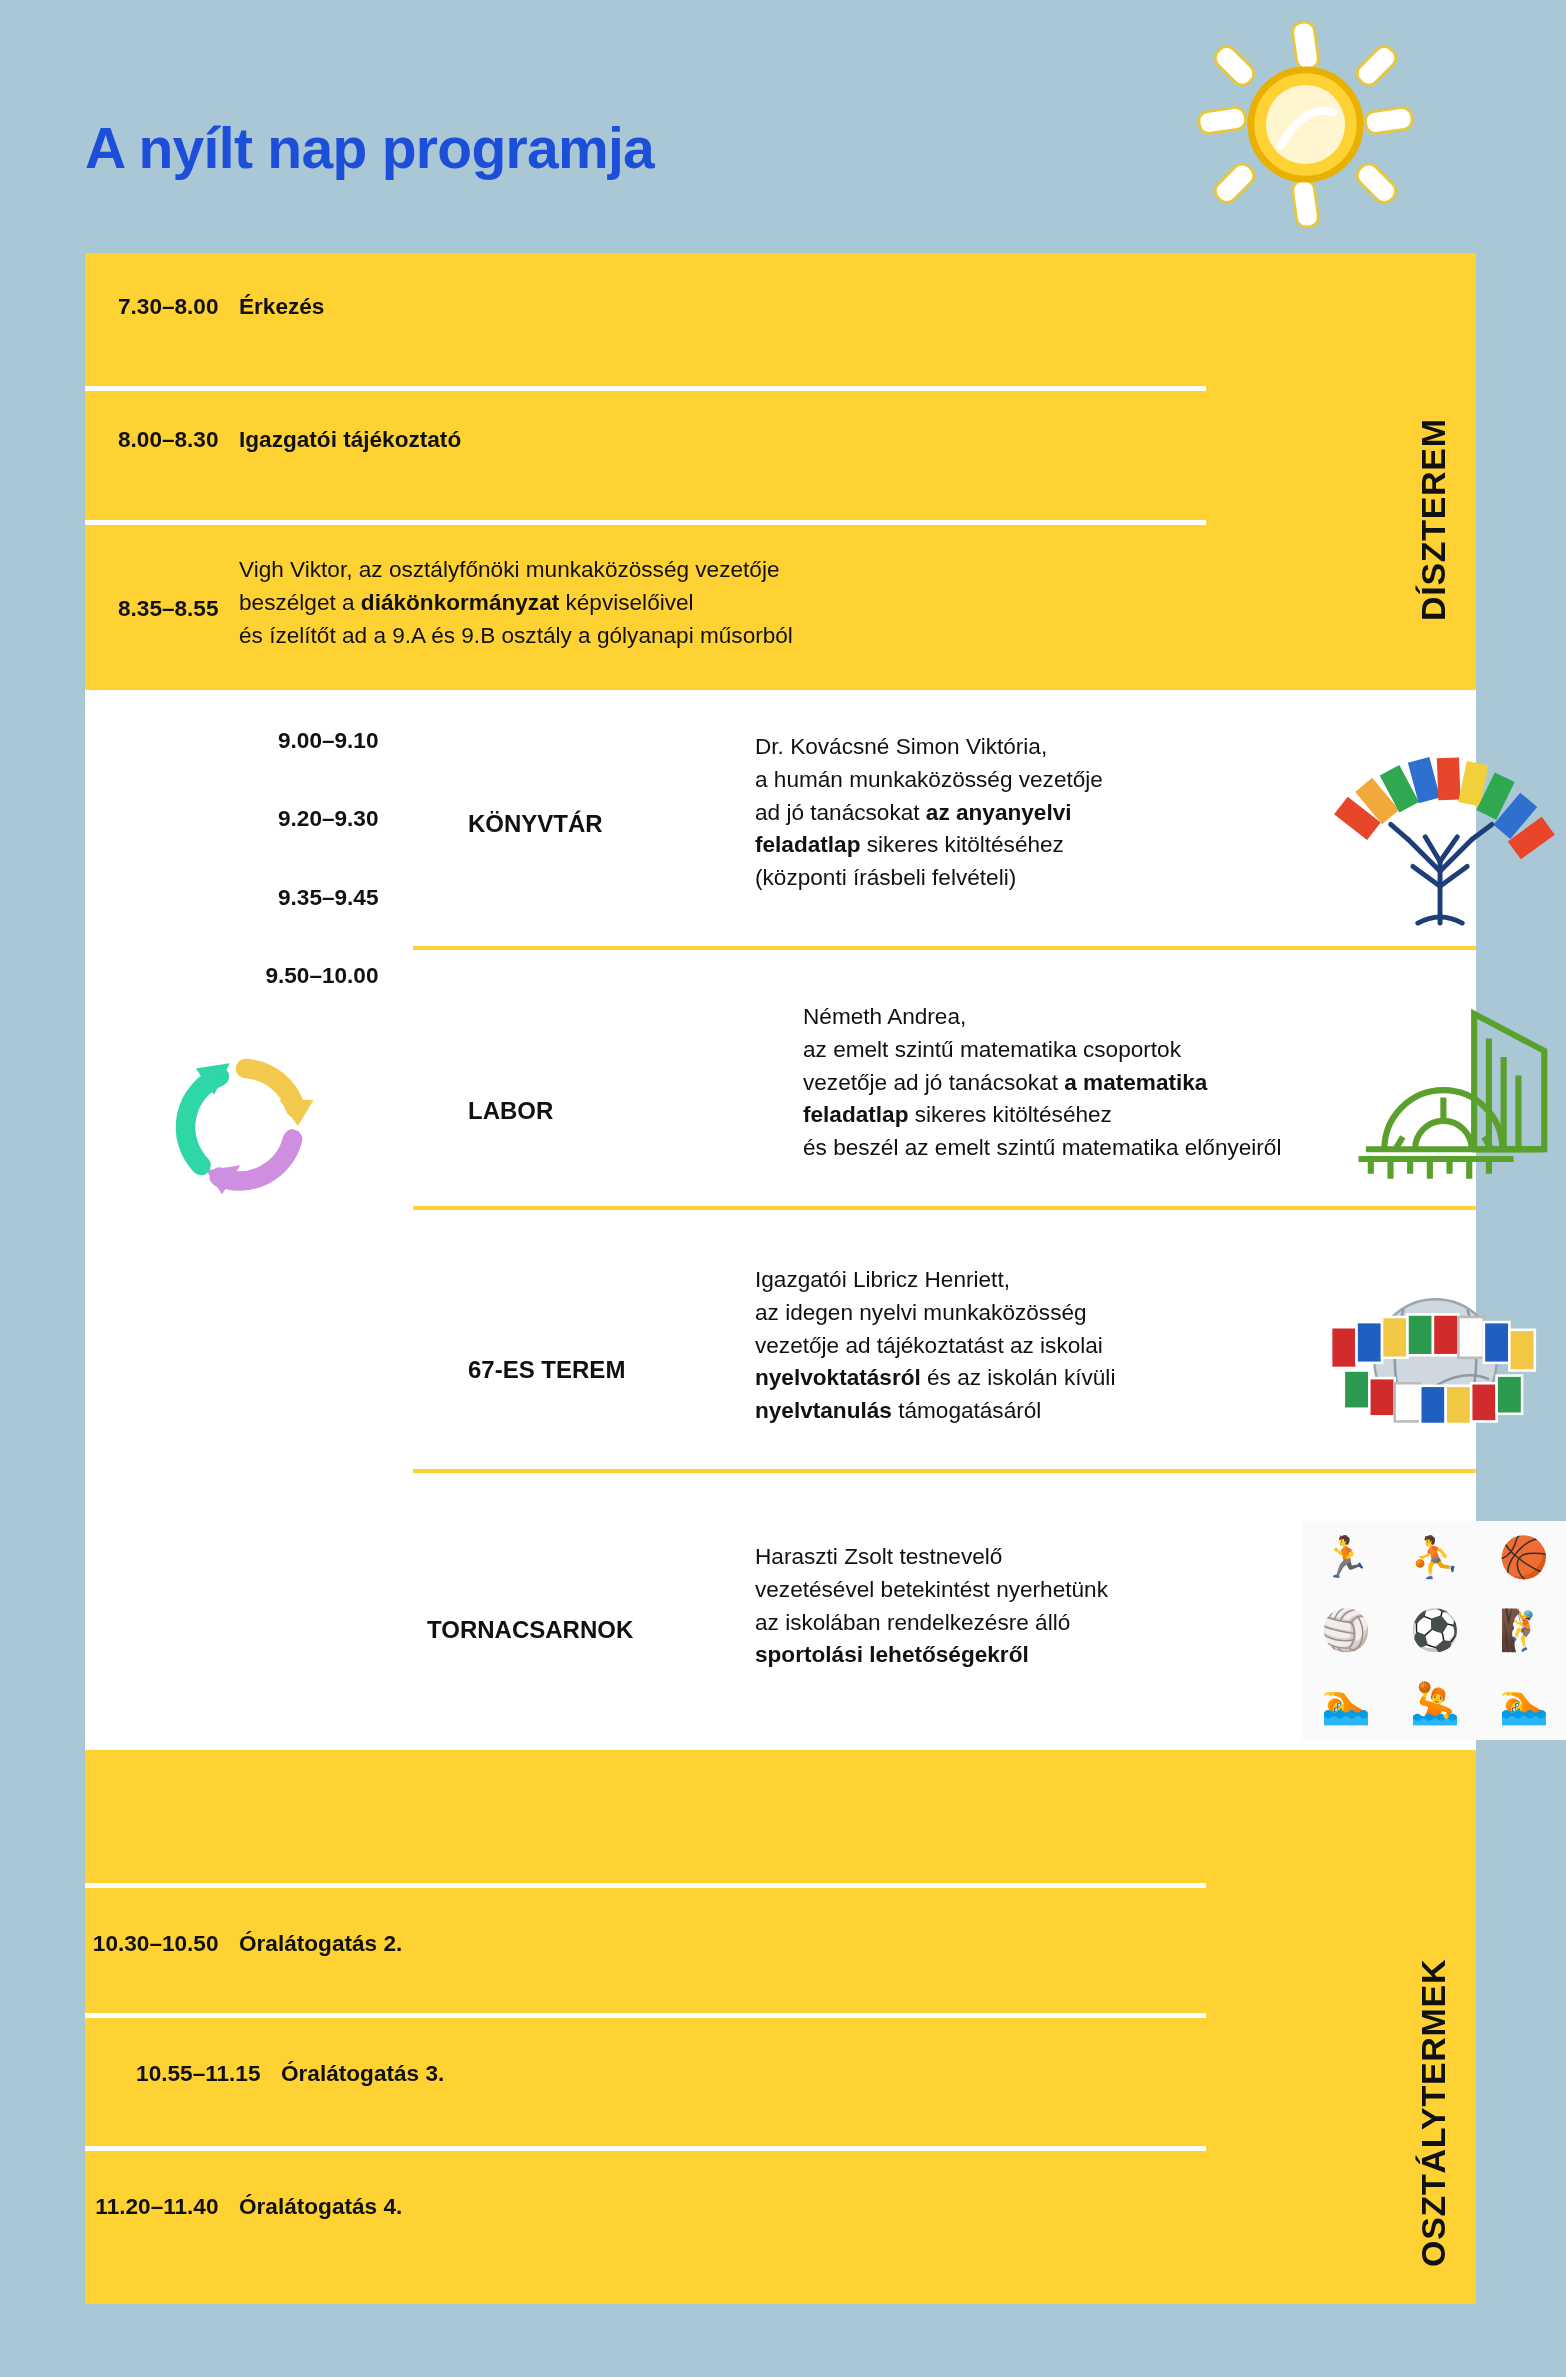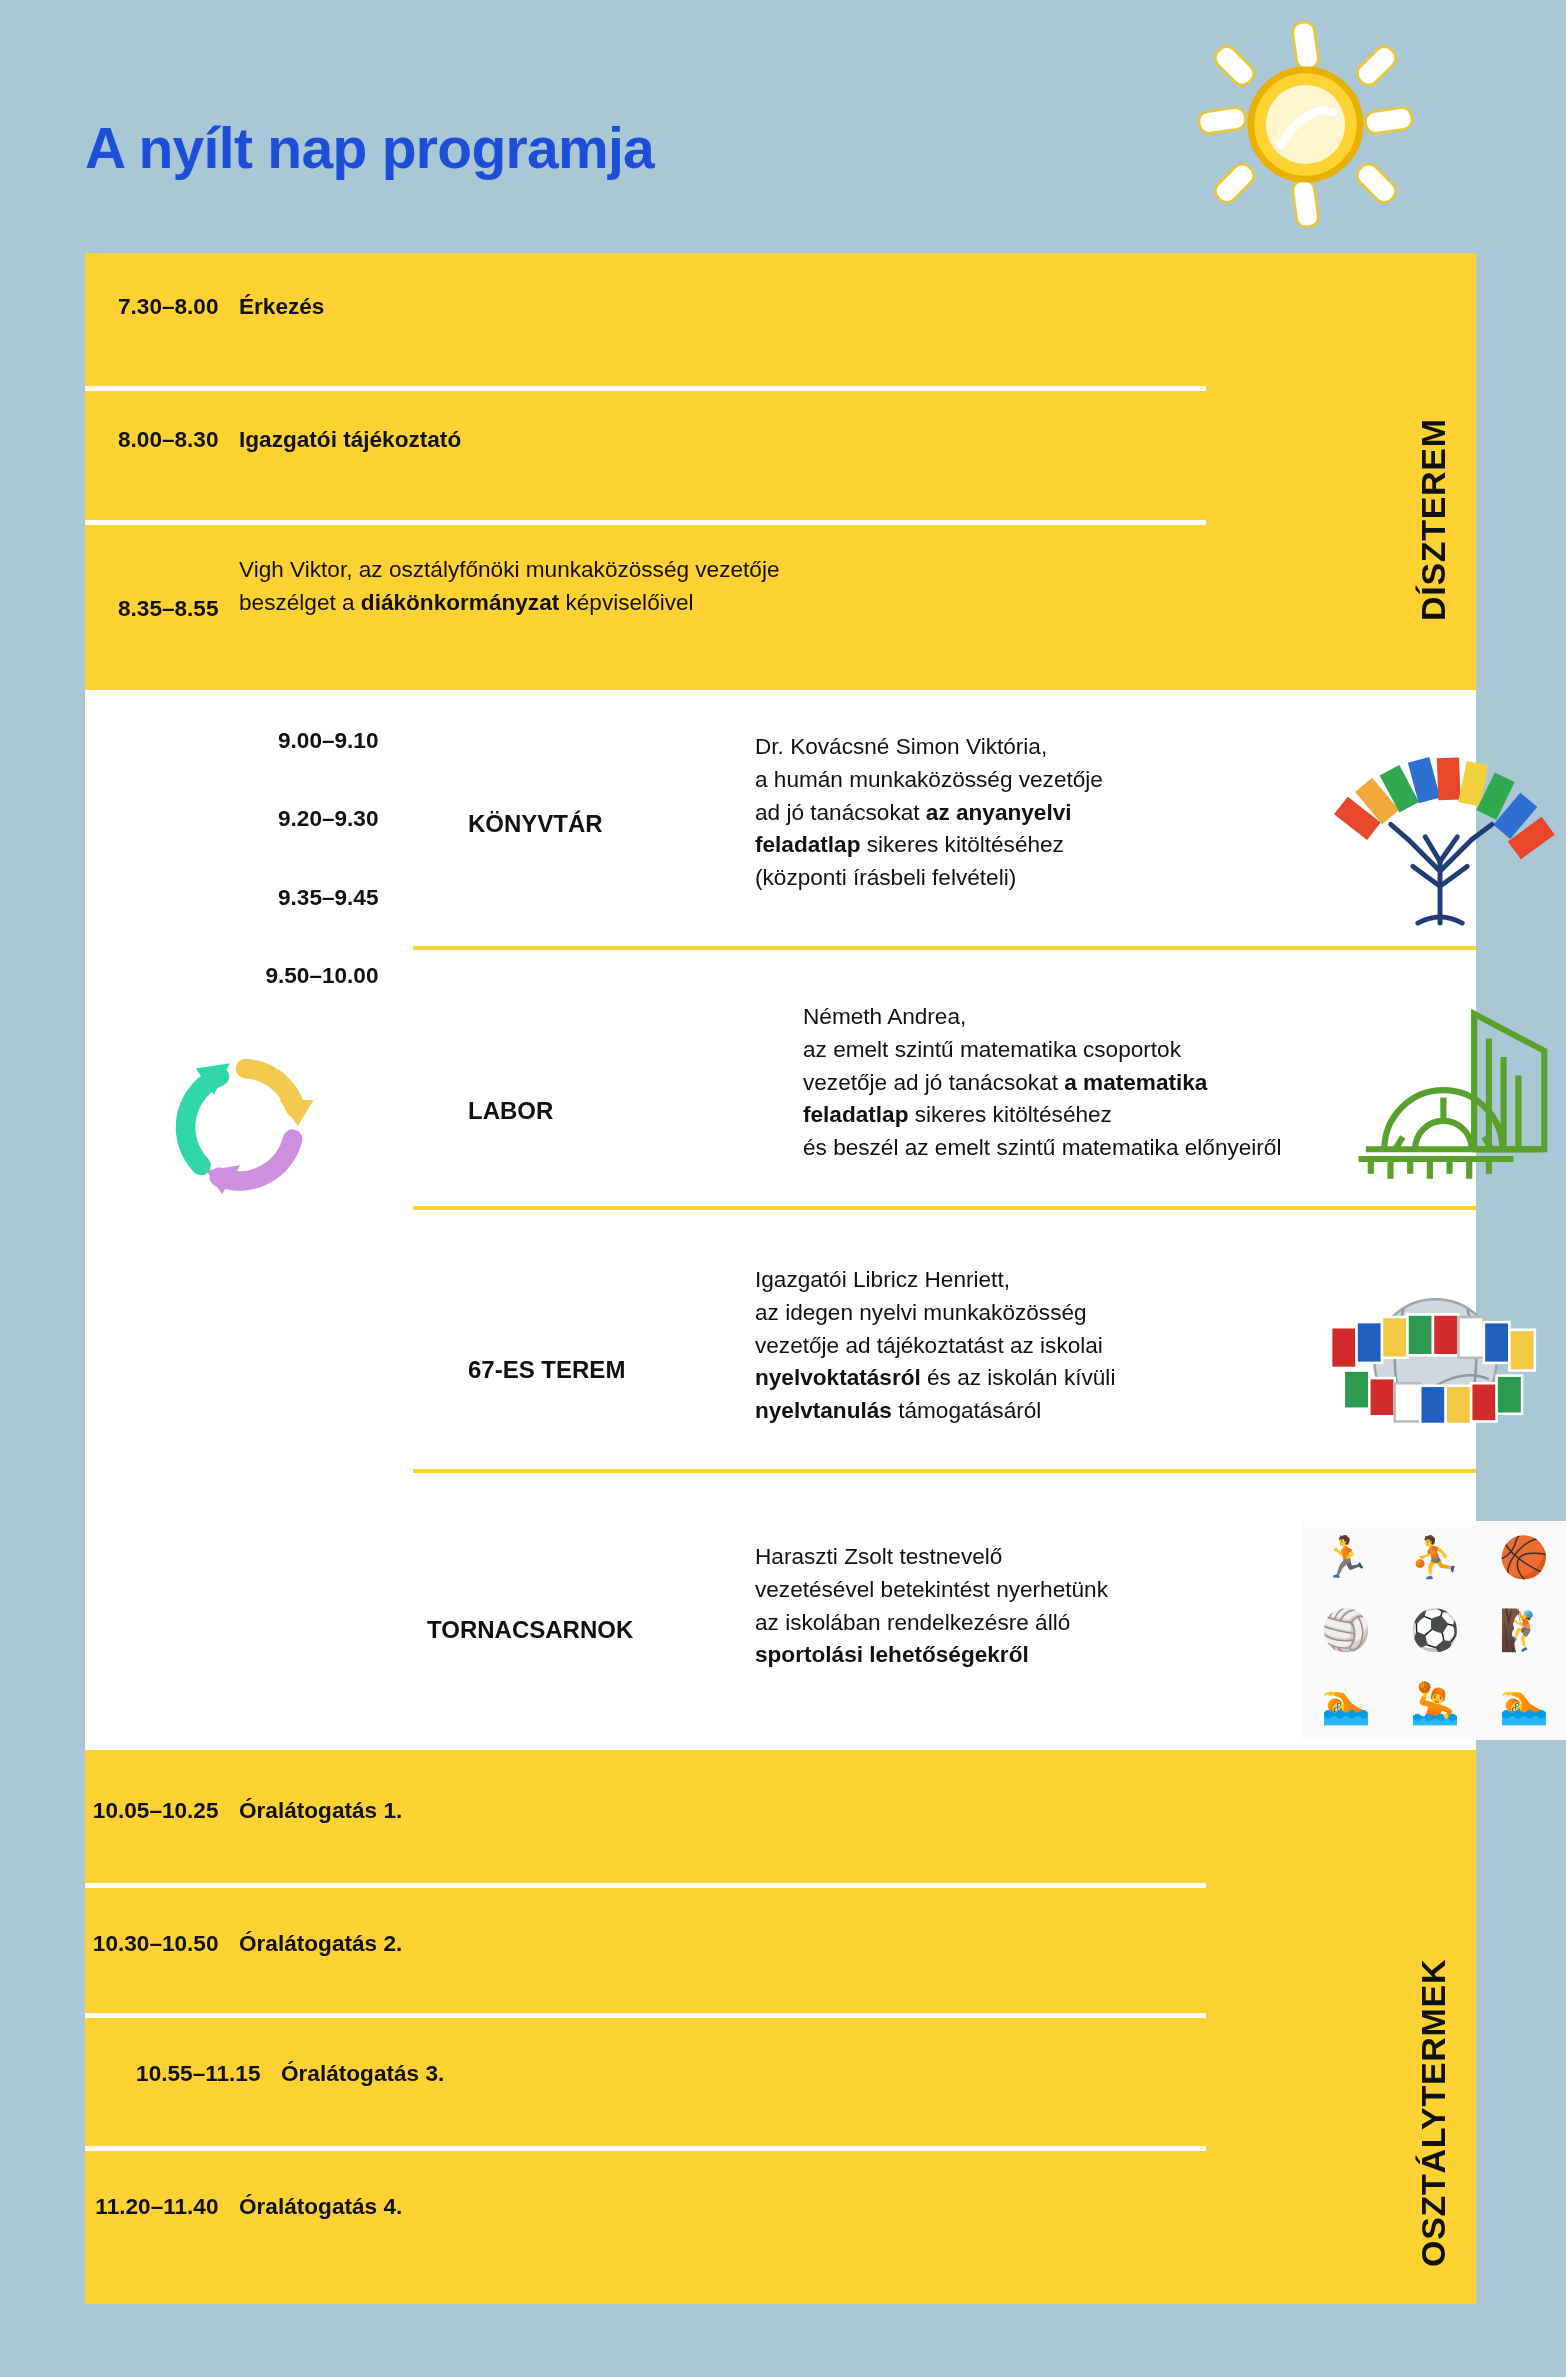--- a/index.html
+++ b/index.html
@@ -236,20 +236,21 @@
     <div class="time">8.00–8.30</div>
     <div class="label-bold">Igazgatói tájékoztató</div>
   </div>
   <div class="sep" style="top:520px;"></div>
 
   <div class="row-simple" style="top:554px;">
     <div class="time" style="padding-top:42px;">8.35–8.55</div>
     <div style="font-size:22.6px;line-height:1.45;">
       <div><span>Vigh Viktor, az osztályfőnöki munkaközösség vezetője</span></div>
       <div><span>beszélget a </span><b>diákönkormányzat</b><span> képviselőivel</span></div>
+      <div><span>és ízelítőt ad a 9.A és 9.B osztály a gólyanapi műsorból</span></div>
     </div>
   </div>
 
   <div class="white-mid">
 
     <div class="timecol" style="top:38px;">9.00–9.10</div>
     <div class="timecol" style="top:116px;">9.20–9.30</div>
     <div class="timecol" style="top:195px;">9.35–9.45</div>
     <div class="timecol" style="top:273px;">9.50–10.00</div>
 
@@ -385,24 +386,20 @@
       <div>🧗</div>
       <div>🏊</div>
       <div>🤽</div>
       <div>🏊</div>
     </div>
   </div>
 
   <div class="band band-bottom"></div>
   <div class="rightlabel ot">OSZTÁLYTERMEK</div>
 
-  <div class="bottom-row" style="top:1798px;">
-    <div class="time">10.05–10.25</div>
-    <div class="label-bold">Óralátogatás 1.</div>
-  </div>
   <div class="sep" style="top:1883px;"></div>
 
   <div class="bottom-row" style="top:1931px;">
     <div class="time">10.30–10.50</div>
     <div class="label-bold">Óralátogatás 2.</div>
   </div>
   <div class="sep" style="top:2013px;"></div>
 
   <div class="bottom-row" style="top:2061px;padding-left:42px;">
     <div class="time">10.55–11.15</div>

